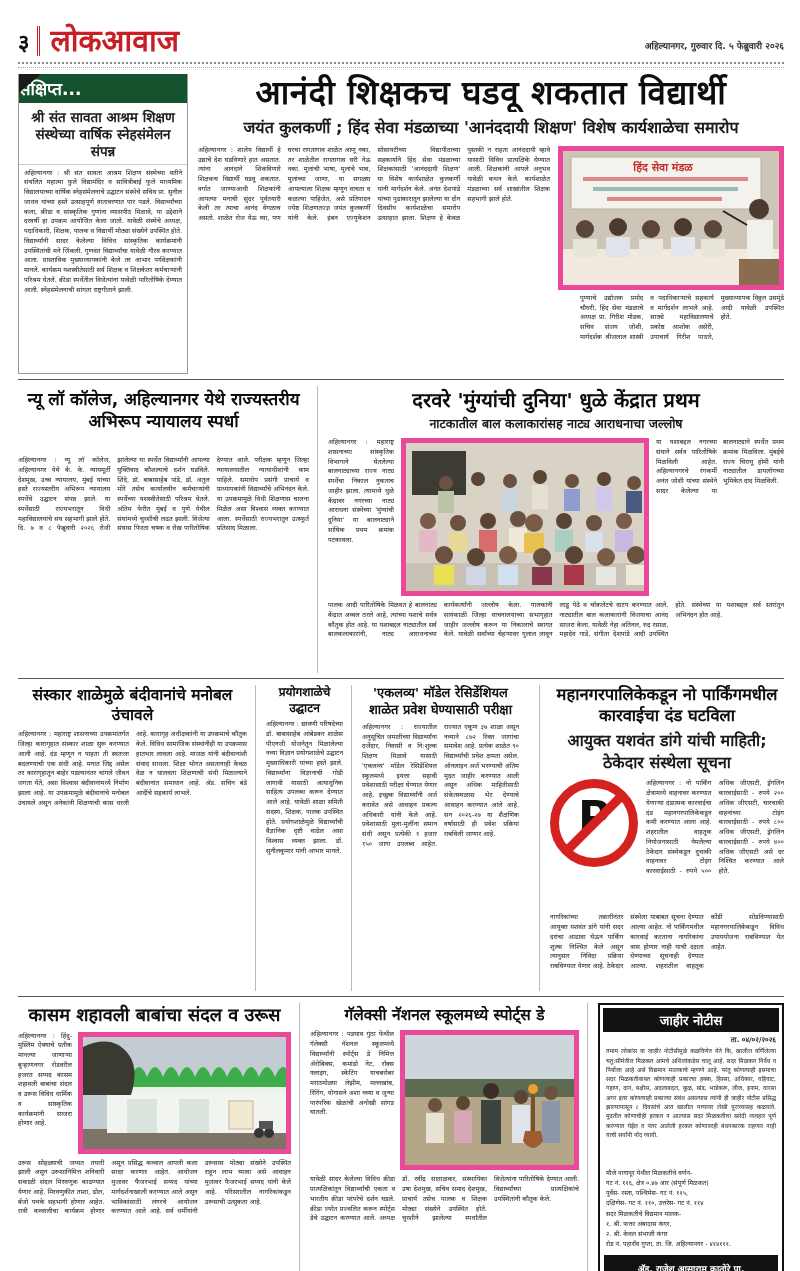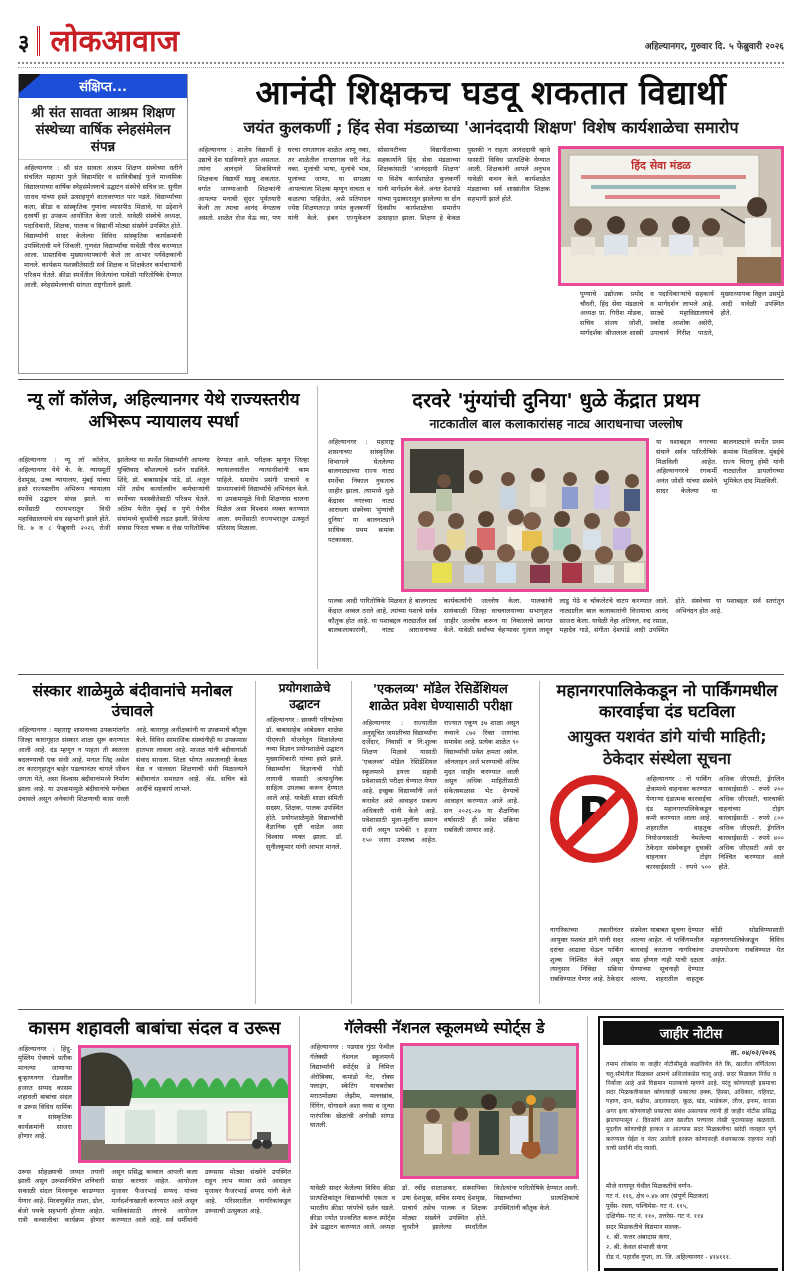--- a/index.html
+++ b/index.html
@@ -13,32 +13,32 @@
   .dateline{font-size:9px;color:#333;font-weight:600;padding-bottom:4px;}
   .mast-rule{border-top:2px dotted #888;border-bottom:1px dotted #aaa;height:3px;margin-bottom:6px;}
   
   .row{display:flex;gap:10px;}
   .hrule{border-top:1px solid #555;margin:5px 0 6px 0;}
   .body-txt{font-size:6.5px;line-height:1.5;text-align:justify;color:#222;overflow:hidden;word-break:break-word;}
   .headline{font-weight:800;color:#0d0d0d;text-align:center;}
   .subhead{font-weight:700;color:#1a1a1a;text-align:center;}
   
   .briefs{width:170px;flex:0 0 170px;border:1px solid #999;border-top:none;height:300px;box-sizing:border-box;overflow:hidden;}
-  .briefs-tab{position:relative;background:#1d4ed8;color:#fff;font-weight:700;font-size:13px;text-align:center;padding:3px 0;margin:0 0 4px 0;}
+  .briefs-tab{position:relative;background:#14532d;color:#fff;font-weight:700;font-size:17px;padding:3px 0;margin:0 0 4px 0;}
   .briefs-tab::before{content:"";position:absolute;left:0;top:0;border-top:19px solid #1a1a1a;border-right:22px solid transparent;}
   .briefs-head{font-size:13.5px;font-weight:800;text-align:center;padding:2px 5px 4px 5px;line-height:1.25;border-bottom:1px solid #ccc;}
   .briefs-body{padding:4px 5px;height:198px;}
   
   .lead{flex:1;min-width:0;}
   .lead-head{font-size:33px;letter-spacing:0.5px;white-space:nowrap;overflow:hidden;line-height:1.15;}
   .lead-sub{font-size:16px;margin-top:4px;white-space:nowrap;overflow:hidden;}
   .lead-body-wrap{display:flex;gap:8px;margin-top:8px;}
   .lead-left{width:352px;flex:0 0 352px;column-count:4;column-gap:7px;height:218px;}
   .lead-right{flex:1;min-width:0;}
-  .photo-frame{border:3px solid #ec4899;background:#cfc8bb;overflow:hidden;}
+  .photo-frame{border:5px solid #ec4899;background:#cfc8bb;overflow:hidden;}
   .lead-right .under{column-count:3;column-gap:7px;height:76px;margin-top:4px;margin-left:22px;}
   
   .moot{width:300px;flex:0 0 300px;padding-right:8px;border-right:1px solid #bbb;}
   .moot-head{font-size:17px;line-height:1.3;margin:2px 0 24px 0;}
   .moot-body{column-count:3;column-gap:7px;height:212px;}
   .drama{flex:1;min-width:0;}
   .drama-head{font-size:20px;}
   .drama-sub{font-size:12.5px;margin-top:2px;}
   .drama-mid{display:flex;gap:7px;margin-top:6px;}
   .d-left{width:66px;flex:0 0 66px;}
@@ -56,21 +56,21 @@
   .eklavya-head{font-size:13px;line-height:1.3;margin-bottom:4px;}
   .eklavya-body{column-count:2;column-gap:7px;height:210px;}
   .parking{flex:1;min-width:0;}
   .parking-head{font-size:16.5px;line-height:1.25;}
   .parking-sub{font-size:16px;margin-top:3px;}
   .parking-mid{display:flex;gap:8px;margin-top:6px;}
   .noparking{width:88px;height:88px;flex:0 0 88px;border-radius:50%;border:9px solid #d42221;background:#fff;position:relative;box-sizing:border-box;}
   .noparking .p{position:absolute;left:0;right:0;top:8px;text-align:center;font-size:44px;font-weight:800;color:#111;line-height:1;}
   .noparking .bar{position:absolute;left:-6px;top:31px;width:82px;height:9px;background:#d42221;transform:rotate(-45deg);}
   .parking-midtxt{flex:1;column-count:2;column-gap:7px;height:132px;}
-  .parking-bottom{column-count:3;column-gap:7px;height:78px;margin-top:19px;}
+  .parking-bottom{column-count:3;column-gap:7px;height:78px;margin-top:2px;}
   
   .kasam{width:282px;flex:0 0 282px;padding-right:8px;border-right:1px solid #bbb;}
   .kasam-head{font-size:18px;line-height:1.3;margin-bottom:5px;}
   .kasam-mid{display:flex;gap:6px;}
   .k-left{width:54px;flex:0 0 54px;}
   .kasam-bottom{column-count:3;column-gap:7px;height:128px;margin-top:5px;}
   .galaxy{width:278px;flex:0 0 278px;padding-right:8px;border-right:1px solid #bbb;}
   .galaxy-head{font-size:15.5px;margin-bottom:5px;white-space:nowrap;overflow:hidden;}
   .galaxy-mid{display:flex;gap:6px;}
   .g-left{width:84px;flex:0 0 84px;}

